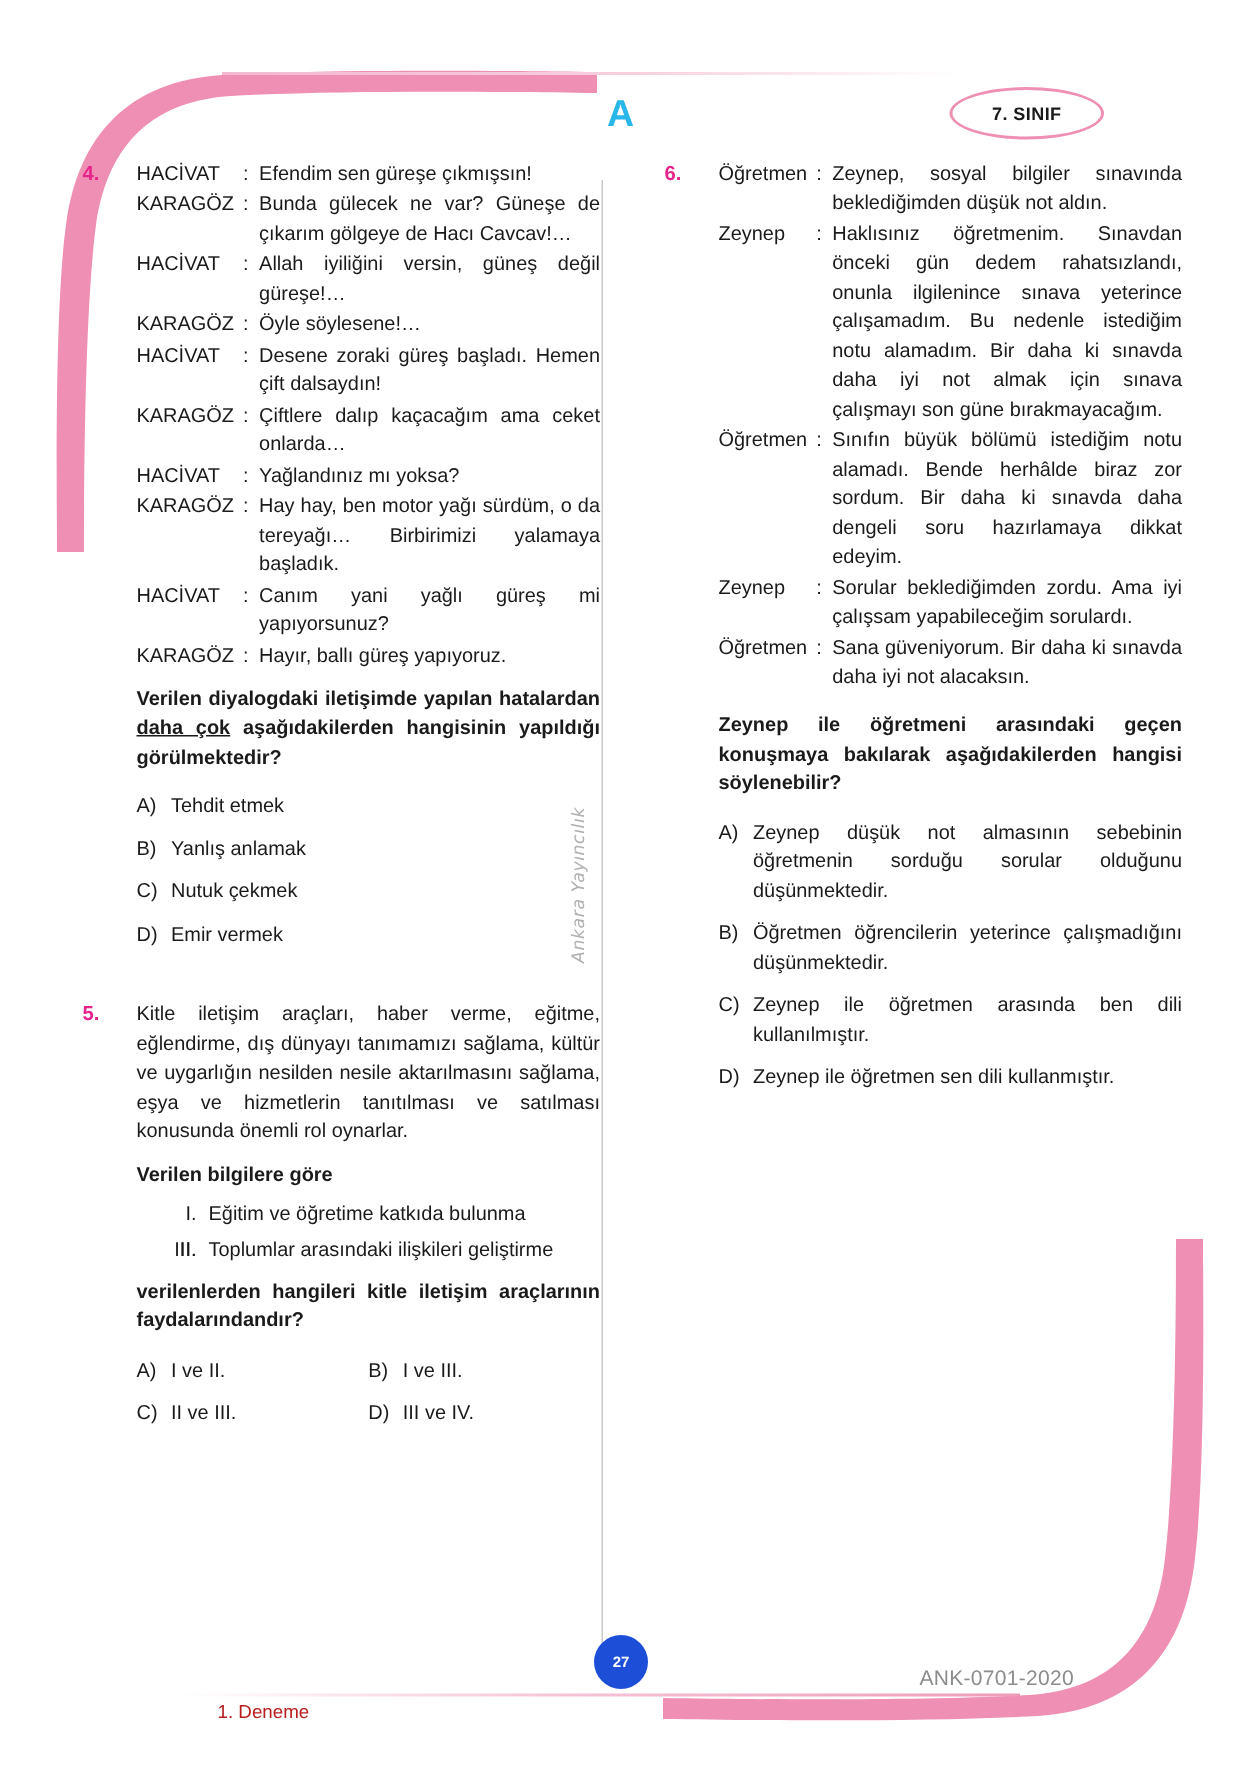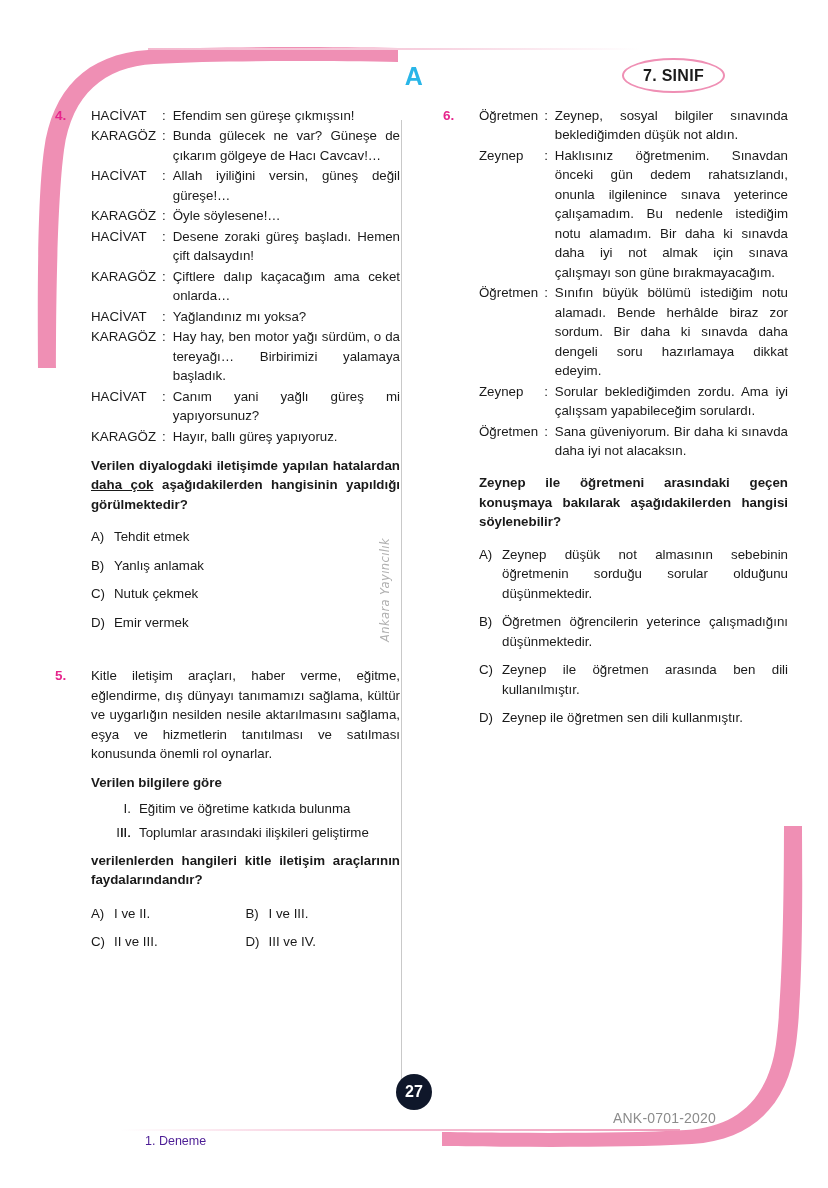--- a/index.html
+++ b/index.html
@@ -48,30 +48,30 @@
     left: 0; right: 0;
     top: 62px;
     text-align: center;
     font-size: 25px;
     font-weight: bold;
     color: #29b6e8;
     letter-spacing: .5px;
   }
   .grade-badge {
     position: absolute;
-    right: 103px;
+    right: 92px;
     top: 58px;
     width: 99px;
     height: 31px;
     border: 2px solid #ef8fb4;
     border-radius: 50%;
     display: flex;
     align-items: center;
     justify-content: center;
-    font-size: 16px;
+    font-size: 12px;
     font-weight: bold;
     color: #1a1a1a;
     background: #ffffff;
     letter-spacing: .3px;
   }
 
   
   .columns {
     position: absolute;
     left: 0;
@@ -173,38 +173,38 @@
     text-align: right;
     padding-right: 4px;
     box-sizing: border-box;
   }
 
   
   .page-pill {
     position: absolute;
     left: 50%;
     transform: translateX(-50%);
-    bottom: 78px;
+    bottom: 62px;
     width: 36px;
     height: 36px;
     border-radius: 50%;
-    background: #0f172a;
+    background: #1d4ed8;
     color: #ffffff;
-    font-size: 16px;
+    font-size: 10px;
     font-weight: bold;
     display: flex;
     align-items: center;
     justify-content: center;
   }
   .footer-left {
     position: absolute;
     left: 145px;
     bottom: 40px;
     font-size: 12.5px;
-    color: #4c1d95;
+    color: #b91c1c;
   }
   .footer-right {
     position: absolute;
     right: 112px;
     bottom: 62px;
     font-size: 14px;
     color: #8c8c8c;
     letter-spacing: .2px;
   }
 </style>

